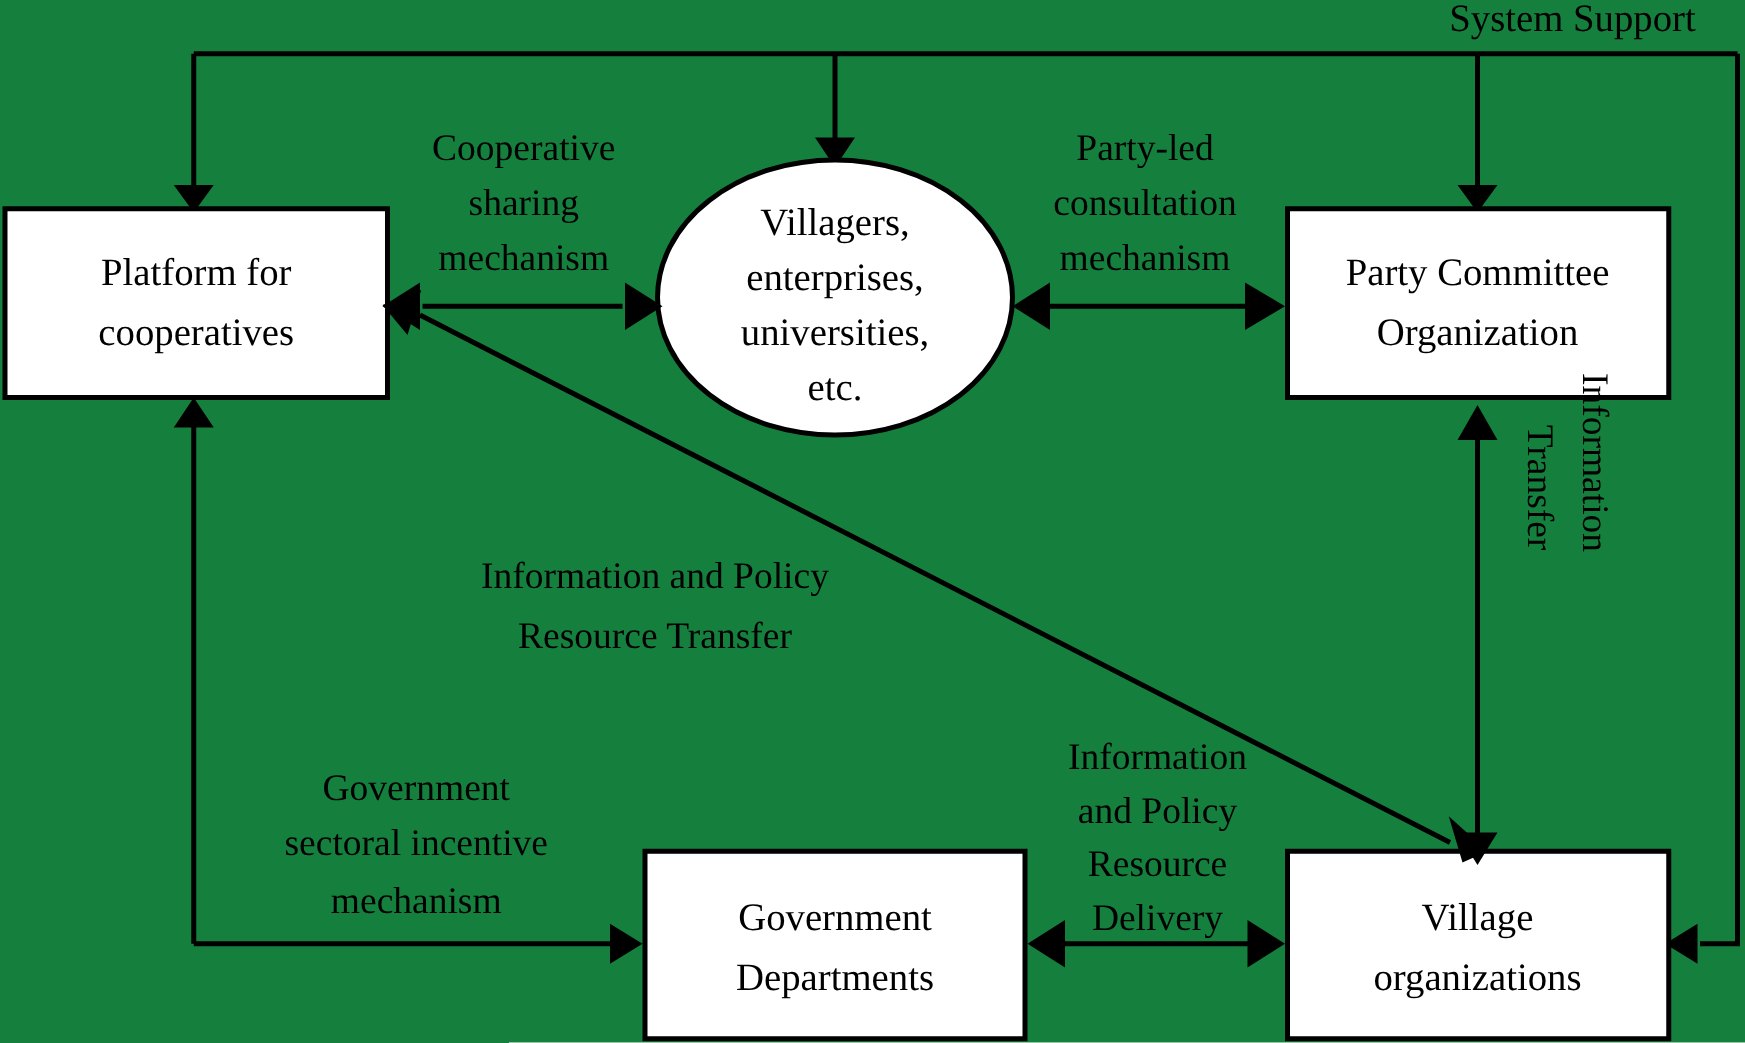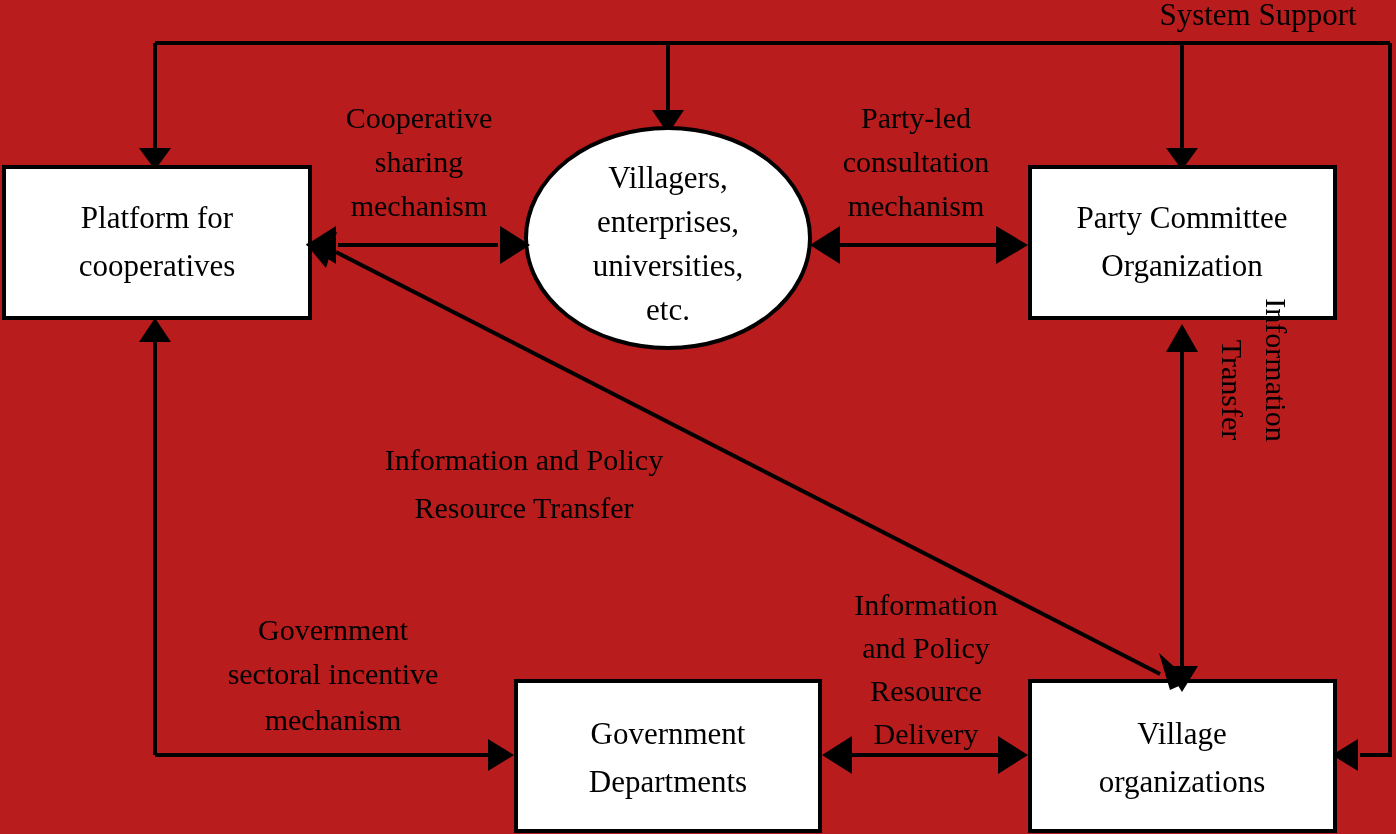--- a/index.html
+++ b/index.html
@@ -10,21 +10,21 @@
   body {
     width: 1396px;
     height: 834px;
     overflow: hidden;
     font-family: "Liberation Serif", "DejaVu Serif", serif;
   }
   #diagram-root {
     position: relative;
     width: 1396px;
     height: 834px;
-    background: #b91c1c;
+    background: #15803d;
   }
   svg#diagram-svg {
     position: absolute;
     top: 0;
     left: 0;
     width: 1396px;
     height: 834px;
     display: block;
   }
   .node-text, .edge-label, .title-text {

